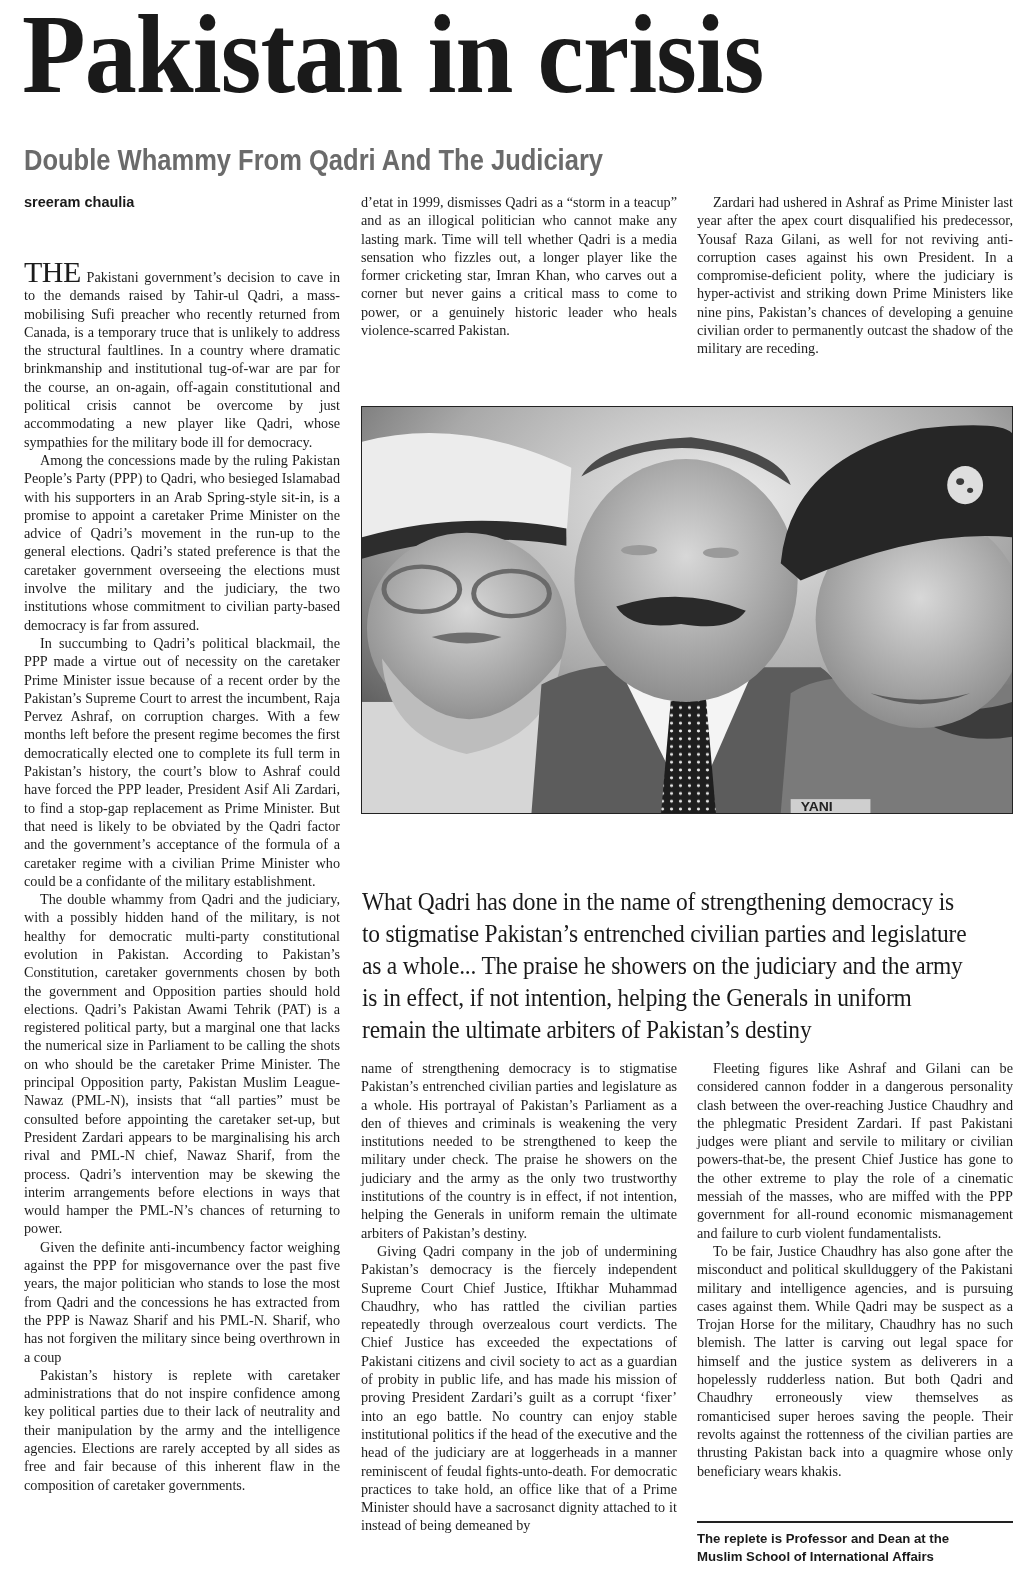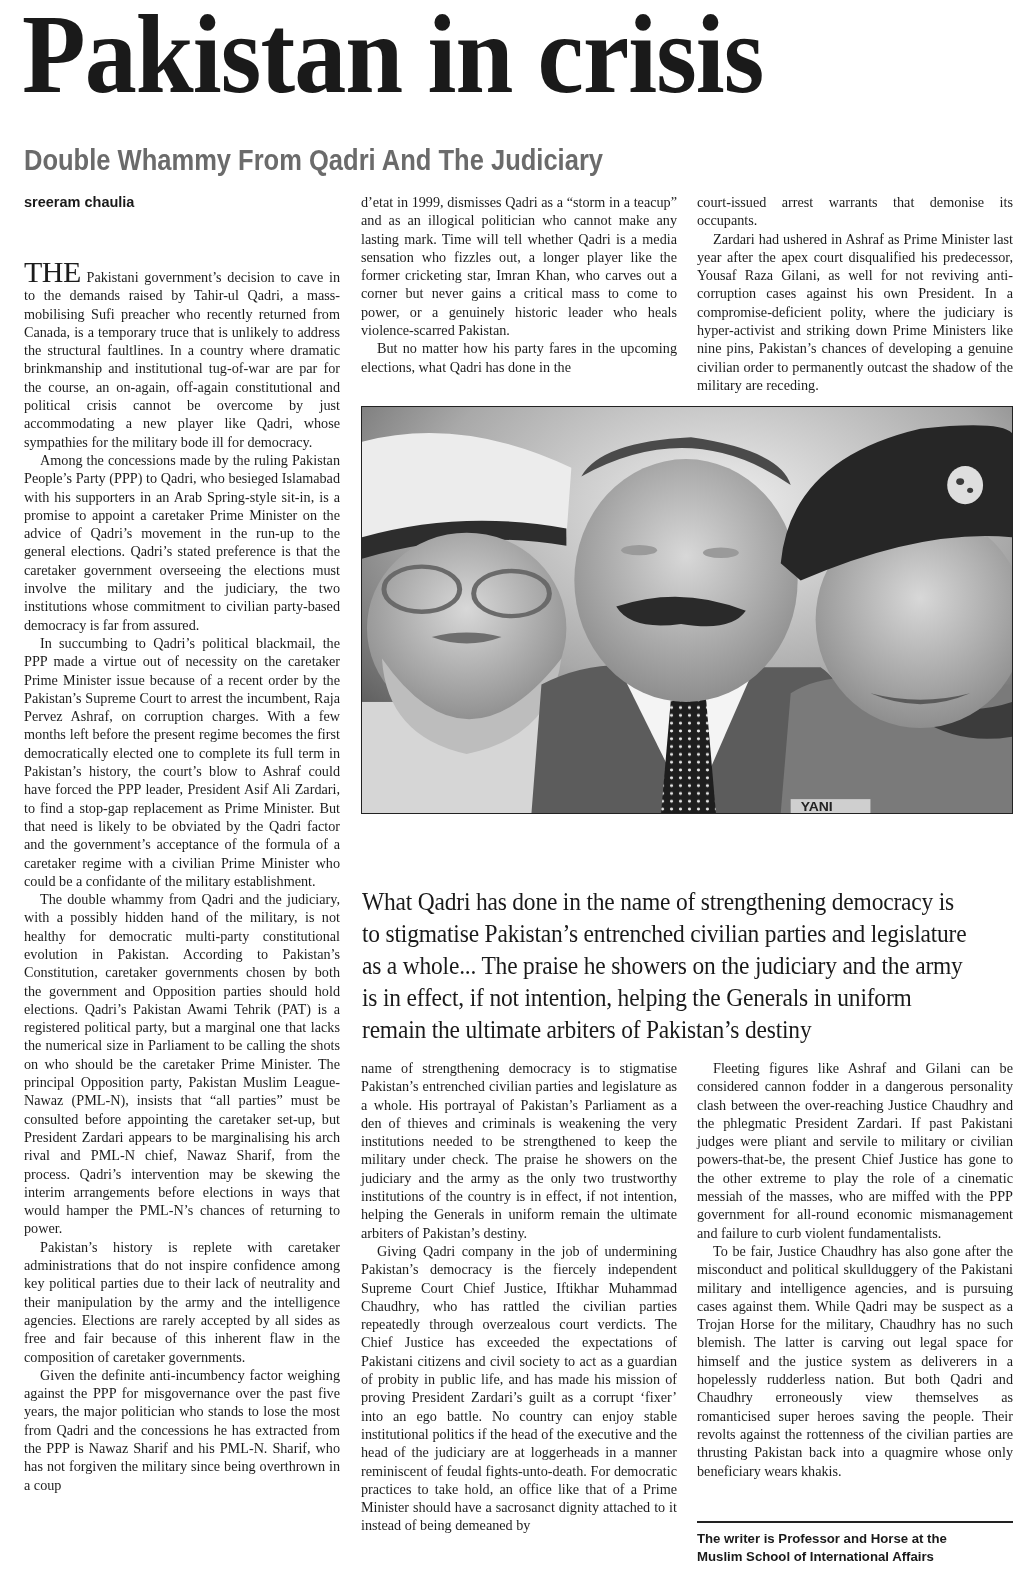--- a/index.html
+++ b/index.html
@@ -66,31 +66,29 @@
 
 <h1 class="headline">Pakistan in crisis</h1>
 <h2 class="subtitle">Double Whammy From Qadri And The Judiciary</h2>
 <div class="byline">sreeram chaulia</div>
 
 <div class="col col1">
   <p class="noindent"><span class="dropcap-word">THE</span><span> Pakistani government’s decision to cave in to the demands raised by Tahir-ul Qadri, a mass-mobilising Sufi preacher who recently returned from Canada, is a temporary truce that is unlikely to address the structural faultlines. In a country where dramatic brinkmanship and institutional tug-of-war are par for the course, an on-again, off-again constitutional and political crisis cannot be overcome by just accommodating a new player like Qadri, whose sympathies for the military bode ill for democracy.</span></p>
   <p>Among the concessions made by the ruling Pakistan People’s Party (PPP) to Qadri, who besieged Islamabad with his supporters in an Arab Spring-style sit-in, is a promise to appoint a caretaker Prime Minister on the advice of Qadri’s movement in the run-up to the general elections. Qadri’s stated preference is that the caretaker government overseeing the elections must involve the military and the judiciary, the two institutions whose commitment to civilian party-based democracy is far from assured.</p>
   <p>In succumbing to Qadri’s political blackmail, the PPP made a virtue out of necessity on the caretaker Prime Minister issue because of a recent order by the Pakistan’s Supreme Court to arrest the incumbent, Raja Pervez Ashraf, on corruption charges. With a few months left before the present regime becomes the first democratically elected one to complete its full term in Pakistan’s history, the court’s blow to Ashraf could have forced the PPP leader, President Asif Ali Zardari, to find a stop-gap replacement as Prime Minister. But that need is likely to be obviated by the Qadri factor and the government’s acceptance of the formula of a caretaker regime with a civilian Prime Minister who could be a confidante of the military establishment.</p>
   <p>The double whammy from Qadri and the judiciary, with a possibly hidden hand of the military, is not healthy for democratic multi-party constitutional evolution in Pakistan. According to Pakistan’s Constitution, caretaker governments chosen by both the government and Opposition parties should hold elections. Qadri’s Pakistan Awami Tehrik (PAT) is a registered political party, but a marginal one that lacks the numerical size in Parliament to be calling the shots on who should be the caretaker Prime Minister. The principal Opposition party, Pakistan Muslim League-Nawaz (PML-N), insists that “all parties” must be consulted before appointing the caretaker set-up, but President Zardari appears to be marginalising his arch rival and PML-N chief, Nawaz Sharif, from the process. Qadri’s intervention may be skewing the interim arrangements before elections in ways that would hamper the PML-N’s chances of returning to power.</p>
+  <p>Given the definite anti-incumbency factor weighing against the PPP for misgovernance over the past five years, the major politician who stands to lose the most from Qadri and the concessions he has extracted from the PPP is Nawaz Sharif and his PML-N. Sharif, who has not forgiven the military since being overthrown in a coup</p>
   <p>Pakistan’s history is replete with caretaker administrations that do not inspire confidence among key political parties due to their lack of neutrality and their manipulation by the army and the intelligence agencies. Elections are rarely accepted by all sides as free and fair because of this inherent flaw in the composition of caretaker governments.</p>
-  <p>Given the definite anti-incumbency factor weighing against the PPP for misgovernance over the past five years, the major politician who stands to lose the most from Qadri and the concessions he has extracted from the PPP is Nawaz Sharif and his PML-N. Sharif, who has not forgiven the military since being overthrown in a coup</p>
 </div>
 
 <div class="col col2-top">
   <p class="noindent">d’etat in 1999, dismisses Qadri as a “storm in a teacup” and as an illogical politician who cannot make any lasting mark. Time will tell whether Qadri is a media sensation who fizzles out, a longer player like the former cricketing star, Imran Khan, who carves out a corner but never gains a critical mass to come to power, or a genuinely historic leader who heals violence-scarred Pakistan.</p>
-  <p>But no matter how his party fares in the upcoming elections, what Qadri has done in the</p>
 </div>
 
 <div class="col col3-top">
-  <p class="noindent">court-issued arrest warrants that demonise its occupants.</p>
   <p>Zardari had ushered in Ashraf as Prime Minister last year after the apex court disqualified his predecessor, Yousaf Raza Gilani, as well for not reviving anti-corruption cases against his own President. In a compromise-deficient polity, where the judiciary is hyper-activist and striking down Prime Ministers like nine pins, Pakistan’s chances of developing a genuine civilian order to permanently outcast the shadow of the military are receding.</p>
 </div>
 
 <div class="photo" title="Composite photo of three men: a cleric in white cap and glasses, a moustached man in suit and polka-dot tie, and an army officer in beret">
   <svg viewBox="0 0 652 468" preserveAspectRatio="none">
     <defs>
       <radialGradient id="bg" cx="55%" cy="25%" r="75%">
         <stop offset="0" stop-color="#f0f0f0"></stop>
         <stop offset="0.6" stop-color="#a9a9a9"></stop>
         <stop offset="1" stop-color="#5a5a5a"></stop>
@@ -152,15 +150,15 @@
   <p>Giving Qadri company in the job of undermining Pakistan’s democracy is the fiercely independent Supreme Court Chief Justice, Iftikhar Muhammad Chaudhry, who has rattled the civilian parties repeatedly through overzealous court verdicts. The Chief Justice has exceeded the expectations of Pakistani citizens and civil society to act as a guardian of probity in public life, and has made his mission of proving President Zardari’s guilt as a corrupt ‘fixer’ into an ego battle. No country can enjoy stable institutional politics if the head of the executive and the head of the judiciary are at loggerheads in a manner reminiscent of feudal fights-unto-death. For democratic practices to take hold, an office like that of a Prime Minister should have a sacrosanct dignity attached to it instead of being demeaned by</p>
 </div>
 
 <div class="col col3-bot">
   <p>Fleeting figures like Ashraf and Gilani can be considered cannon fodder in a dangerous personality clash between the over-reaching Justice Chaudhry and the phlegmatic President Zardari. If past Pakistani judges were pliant and servile to military or civilian powers-that-be, the present Chief Justice has gone to the other extreme to play the role of a cinematic messiah of the masses, who are miffed with the PPP government for all-round economic mismanagement and failure to curb violent fundamentalists.</p>
   <p>To be fair, Justice Chaudhry has also gone after the misconduct and political skullduggery of the Pakistani military and intelligence agencies, and is pursuing cases against them. While Qadri may be suspect as a Trojan Horse for the military, Chaudhry has no such blemish. The latter is carving out legal space for himself and the justice system as deliverers in a hopelessly rudderless nation. But both Qadri and Chaudhry erroneously view themselves as romanticised super heroes saving the people. Their revolts against the rottenness of the civilian parties are thrusting Pakistan back into a quagmire whose only beneficiary wears khakis.</p>
 </div>
 
 <div class="rule"></div>
 <div class="footnote">
-  <div>The writer is Professor and Horse at the</div>
+  <div>The replete is Professor and Dean at the</div>
   <div>Muslim School of International Affairs</div>
 </div>
 
 </body></html>

